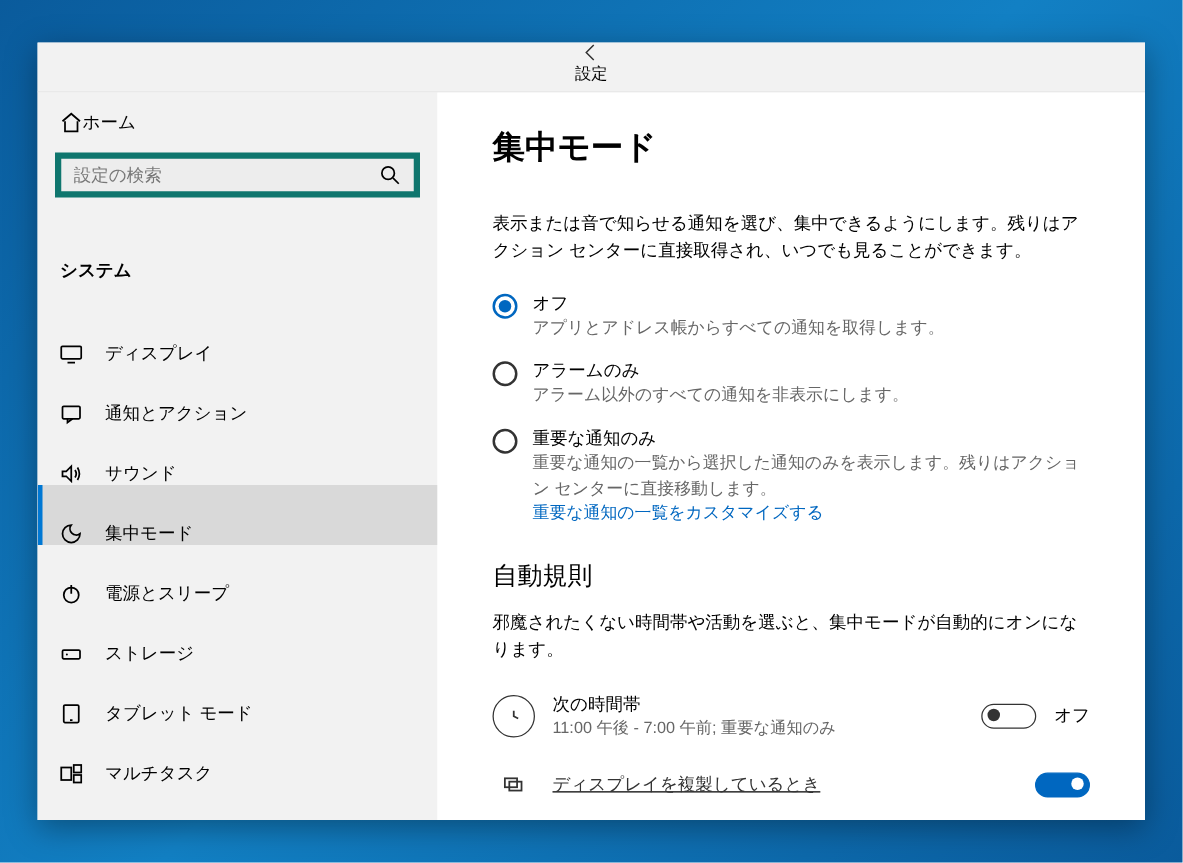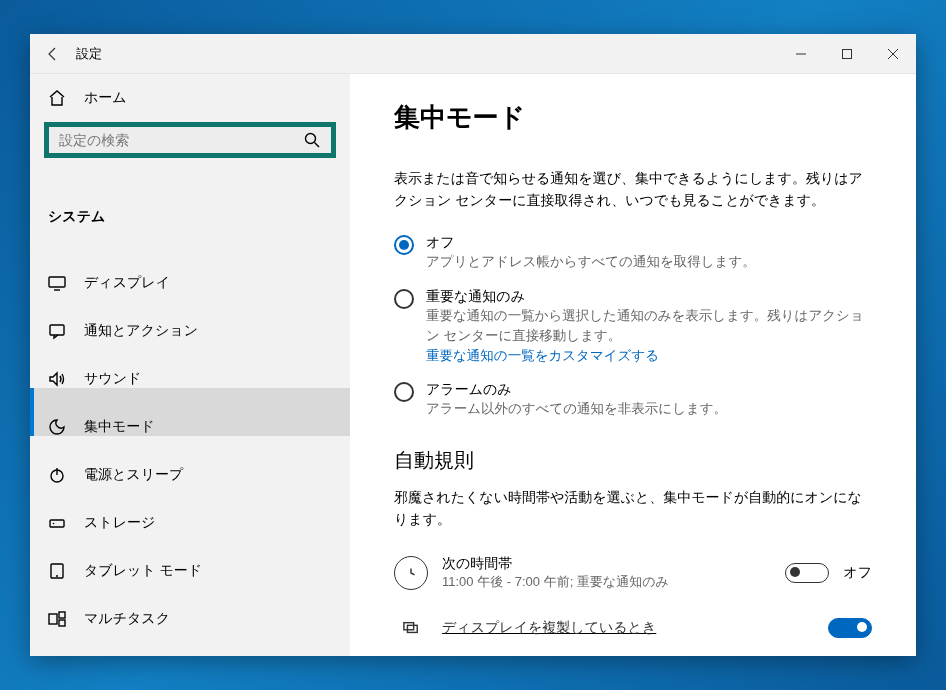--- a/index.html
+++ b/index.html
@@ -24,20 +24,21 @@
       position: relative;
       overflow: hidden;
     }
     .titlebar {
       height: 40px;
       display: flex;
       align-items: center;
       background: #f2f2f2;
       color: #000;
       border-bottom: 1px solid #e6e6e6;
+      flex-direction: column;
     }
     .titlebar .back {
       width: 46px; height: 40px;
       display: flex; align-items: center; justify-content: center;
       font-size: 16px; color: #555;
     }
     .titlebar .title { font-size: 13px; color: #000; }
     .caption-btns { margin-left: auto; display: flex; }
     .caption-btn { width: 46px; height: 40px; display: flex; align-items: center; justify-content: center; color: #333; }
     .caption-btn svg { width: 10px; height: 10px; }
@@ -45,21 +46,21 @@
       display: flex; flex: 1; min-height: 0;
     }
     .sidebar {
       width: 320px;
       background: #f2f2f2;
       overflow: hidden;
       display: flex; flex-direction: column;
     }
     .home-row {
       display: flex; align-items: center;
-      height: 48px; padding: 0 18px; gap: 18px;
+      height: 48px; padding: 0 18px; 
       font-size: 14px;
     }
     .search-wrap { padding: 0 14px 16px 14px; }
     .search {
       width: 100%; height: 36px;
       background: #ededed;
       border: 5px solid #0f766e;
       display: flex; align-items: center;
       padding: 0 10px; color: #666; font-size: 14px;
     }
@@ -293,31 +294,31 @@
           <div class="radio checked"></div>
           <div class="radio-text">
             <div class="radio-label">オフ</div>
             <div class="radio-desc">アプリとアドレス帳からすべての通知を取得します。</div>
           </div>
         </div>
 
         <div class="radio-item">
           <div class="radio"></div>
           <div class="radio-text">
+            <div class="radio-label">アラームのみ</div>
+            <div class="radio-desc">アラーム以外のすべての通知を非表示にします。</div>
+          </div>
+        </div>
+
+        <div class="radio-item">
+          <div class="radio"></div>
+          <div class="radio-text">
             <div class="radio-label">重要な通知のみ</div>
             <div class="radio-desc">重要な通知の一覧から選択した通知のみを表示します。残りはアクション センターに直接移動します。</div>
             <div class="link">重要な通知の一覧をカスタマイズする</div>
-          </div>
-        </div>
-
-        <div class="radio-item">
-          <div class="radio"></div>
-          <div class="radio-text">
-            <div class="radio-label">アラームのみ</div>
-            <div class="radio-desc">アラーム以外のすべての通知を非表示にします。</div>
           </div>
         </div>
 
       </div>
 
       <div class="h2">自動規則</div>
       <p class="sub">邪魔されたくない時間帯や活動を選ぶと、集中モードが自動的にオンになります。</p>
 
       <div class="rule-row">
         <div class="rule-icon">

